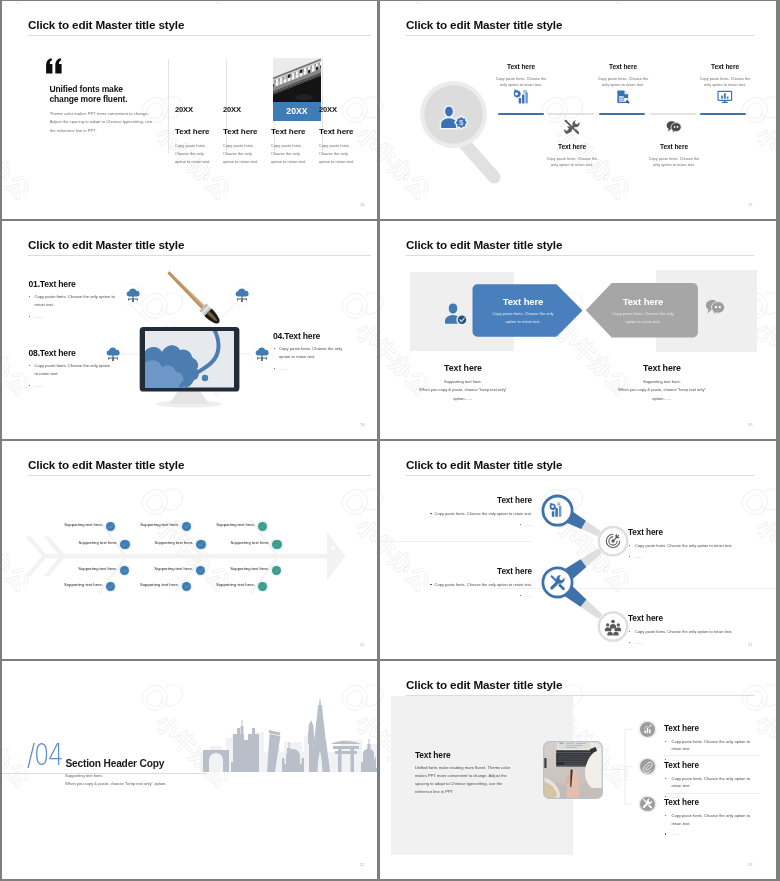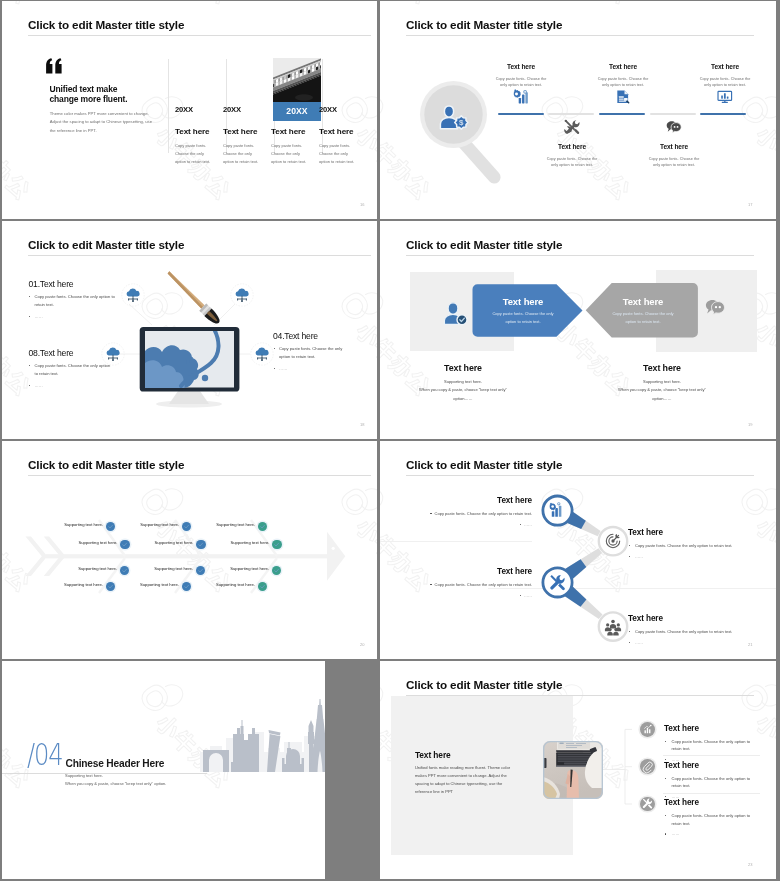--- a/index.html
+++ b/index.html
@@ -6,21 +6,21 @@
   body{width:780px;height:881px;overflow:hidden;background:#7e7e7e;
        font-family:"Liberation Sans",sans-serif;-webkit-font-smoothing:antialiased;}
   .grid{position:absolute;left:0;top:0;width:780px;height:881px;}
   .slide{position:absolute;background:#fff;overflow:hidden;}
   .s1{left:2px;  top:1px;   width:375px;height:218px;}
   .s2{left:380px;top:1px;   width:396px;height:218px;}
   .s3{left:2px;  top:221px; width:375px;height:218px;}
   .s4{left:380px;top:221px; width:396px;height:218px;}
   .s5{left:2px;  top:441px; width:375px;height:218px;}
   .s6{left:380px;top:441px; width:396px;height:218px;}
-  .s7{left:2px;  top:661px; width:323px;height:218px;}
+  .s7{left:2px;  top:661px; width:375px;height:218px;}
   .s8{left:380px;top:661px; width:396px;height:218px;}
   .wmbg{position:absolute;left:0;top:0;width:100%;height:100%;pointer-events:none;z-index:0;overflow:hidden;}
   .wmbg svg{position:absolute;}
 
   .title{position:absolute;font-weight:bold;color:#101010;letter-spacing:-0.15px;white-space:nowrap;
          font-size:11.7px;left:26px;top:17px;}
   .tline{position:absolute;height:1px;background:#dcdcdc;left:26px;top:34px;}
   .pgnum{position:absolute;font-size:4px;color:#b0b0b0;}
   .vline{position:absolute;width:1px;background:#e4e4e4;}
 
@@ -46,21 +46,21 @@
   .s2-item.dn .s2-ic{top:118px;}
   .s2-h{position:absolute;left:-28px;width:72px;text-align:center;font-size:6.6px;font-weight:bold;color:#111;letter-spacing:-0.1px;}
   .s2-item.up .s2-h{top:62px;}
   .s2-item.dn .s2-h{top:142px;}
   .s2-b{position:absolute;left:-19px;width:54px;text-align:center;font-size:3.85px;color:#6f6f6f;line-height:6.3px;}
   .s2-item.up .s2-b{top:74.5px;}
   .s2-item.dn .s2-b{top:154.5px;}
 
   .s3-lines{position:absolute;left:0;top:0;}
   .s3-txt{position:absolute;}
-  .s3-h{font-size:8.6px;font-weight:normal;color:#111;letter-spacing:-0.2px;margin-bottom:4px;}
+  .s3-h{font-size:8.6px;font-weight:bold;color:#111;letter-spacing:-0.2px;margin-bottom:4px;}
   .s3-bl,.s3-bl2{position:relative;padding-left:6px;font-size:4.15px;color:#4c4c4c;line-height:7.8px;}
   .s3-bl2{margin-top:4.2px;color:#9a9a9a;}
   .bd{position:absolute;left:0.6px;top:3.2px;width:1.3px;height:1.3px;background:#444;border-radius:50%;}
   .s3-node{position:absolute;}
   .s3-art{position:absolute;left:130px;top:46px;}
 
   .s4-panel{position:absolute;background:#efefef;}
   .s4-usericon{position:absolute;left:64px;top:81px;}
   .s4-chaticon{position:absolute;left:324px;top:76px;}
   .s4-arrows{position:absolute;left:0;top:0;}
@@ -170,21 +170,21 @@
   <div class="tline" style="width:343px"></div>
   <div class="pgnum" style="left:358px;top:201px">16</div>
 
   <div class="s1-quote">
     <svg width="18" height="16" viewBox="0 0 18 16">
       <path fill="#0d0d0d" d="M1.1 15.4 V7.6 C1.1 3.4 3.1 0.9 6.4 0.3 L7.2 2.3 C5.5 2.9 4.7 4.1 4.8 5.9 H7.4 V15.4 Z"></path>
       <path fill="#0d0d0d" d="M10.3 15.4 V7.6 C10.3 3.4 12.3 0.9 15.6 0.3 L16.4 2.3 C14.7 2.9 13.9 4.1 14.0 5.9 H16.6 V15.4 Z"></path>
     </svg>
   </div>
   <div class="s1-head">
-    <div>Unified text make</div>
+    <div>Unified fonts make</div>
     <div>change more fluent.</div>
   </div>
   <div class="s1-body">Theme color makes PPT more convenient to change. Adjust the spacing to adapt to Chinese typesetting, use the reference line in PPT.</div>
 
   <div class="vline" style="left:165.8px;top:58px;height:94px"></div>
   <div class="vline" style="left:223.5px;top:58px;height:94px"></div>
   <div class="vline" style="left:271.5px;top:58px;height:94px"></div>
   <div class="vline" style="left:319.5px;top:58px;height:94px"></div>
 
   <div class="s1-photo">
@@ -972,21 +972,21 @@
       <path d="M108.5 30 l2.5 -6 2.5 6 v6 h-5 z M108 36 h6 v12 h-6 z M109 48 h4 v28 h-4 z"></path>
       <path d="M119.5 3 l1 0 0.3 6 h-1.6 z M118 9 h4 l1.2 14 h-6.4 z M116.6 23 h6.8 l2.2 20 h-11.2 z M114.2 43 h11.6 l4.3 33 h-7.6 c-0.6 -14 -2.4 -21 -2.5 -21 s-1.9 7 -2.5 21 h-7.6 z"></path>
       <path d="M133 50 h26 v3 h-26 z M135 55 h22 v3 h-22 z M138 53 h3.5 v23 h-3.5 z M150.5 53 h3.5 v23 h-3.5 z M131 48 c5 -4 22 -4 30 0 z"></path>
       <path d="M163 58 a5.5 5.5 0 0 1 11 0 v18 h-11 z M161 66 h15 v10 h-15 z M167.5 48 h1 v-5 h1 v5 h1 v10 h-3 z"></path>
       <path d="M178 40 h9 v36 h-9 z M177 46 h11 v3 h-11 z M181 33 h3 v7 h-3 z M188 52 h12 v4 h-12 z M188 60 h12 v16 h-12 z M176 60 c-4 8 -2 14 0 16 z"></path>
       <rect x="176" y="72" width="24" height="4"></rect>
     </g>
   </svg>
 
   <div class="s7-num">/04</div>
-  <div class="s7-head">Chinese Header Here</div>
+  <div class="s7-head">Section Header Copy</div>
   <div class="s7-rule"></div>
   <div class="s7-sub">Supporting text here.</div>
   <div class="s7-sub2">When you copy &amp; paste, choose "keep text only" option.</div>
 </div>
 
 <div class="slide s8">
   <div class="wmbg">
         <svg width="780" height="881" style="left:-380px;top:-661px;color:#f2f2f2">
           <use href="#wmtile" x="-60" y="-100"></use>
           <use href="#wmtile" x="140" y="-100"></use>

